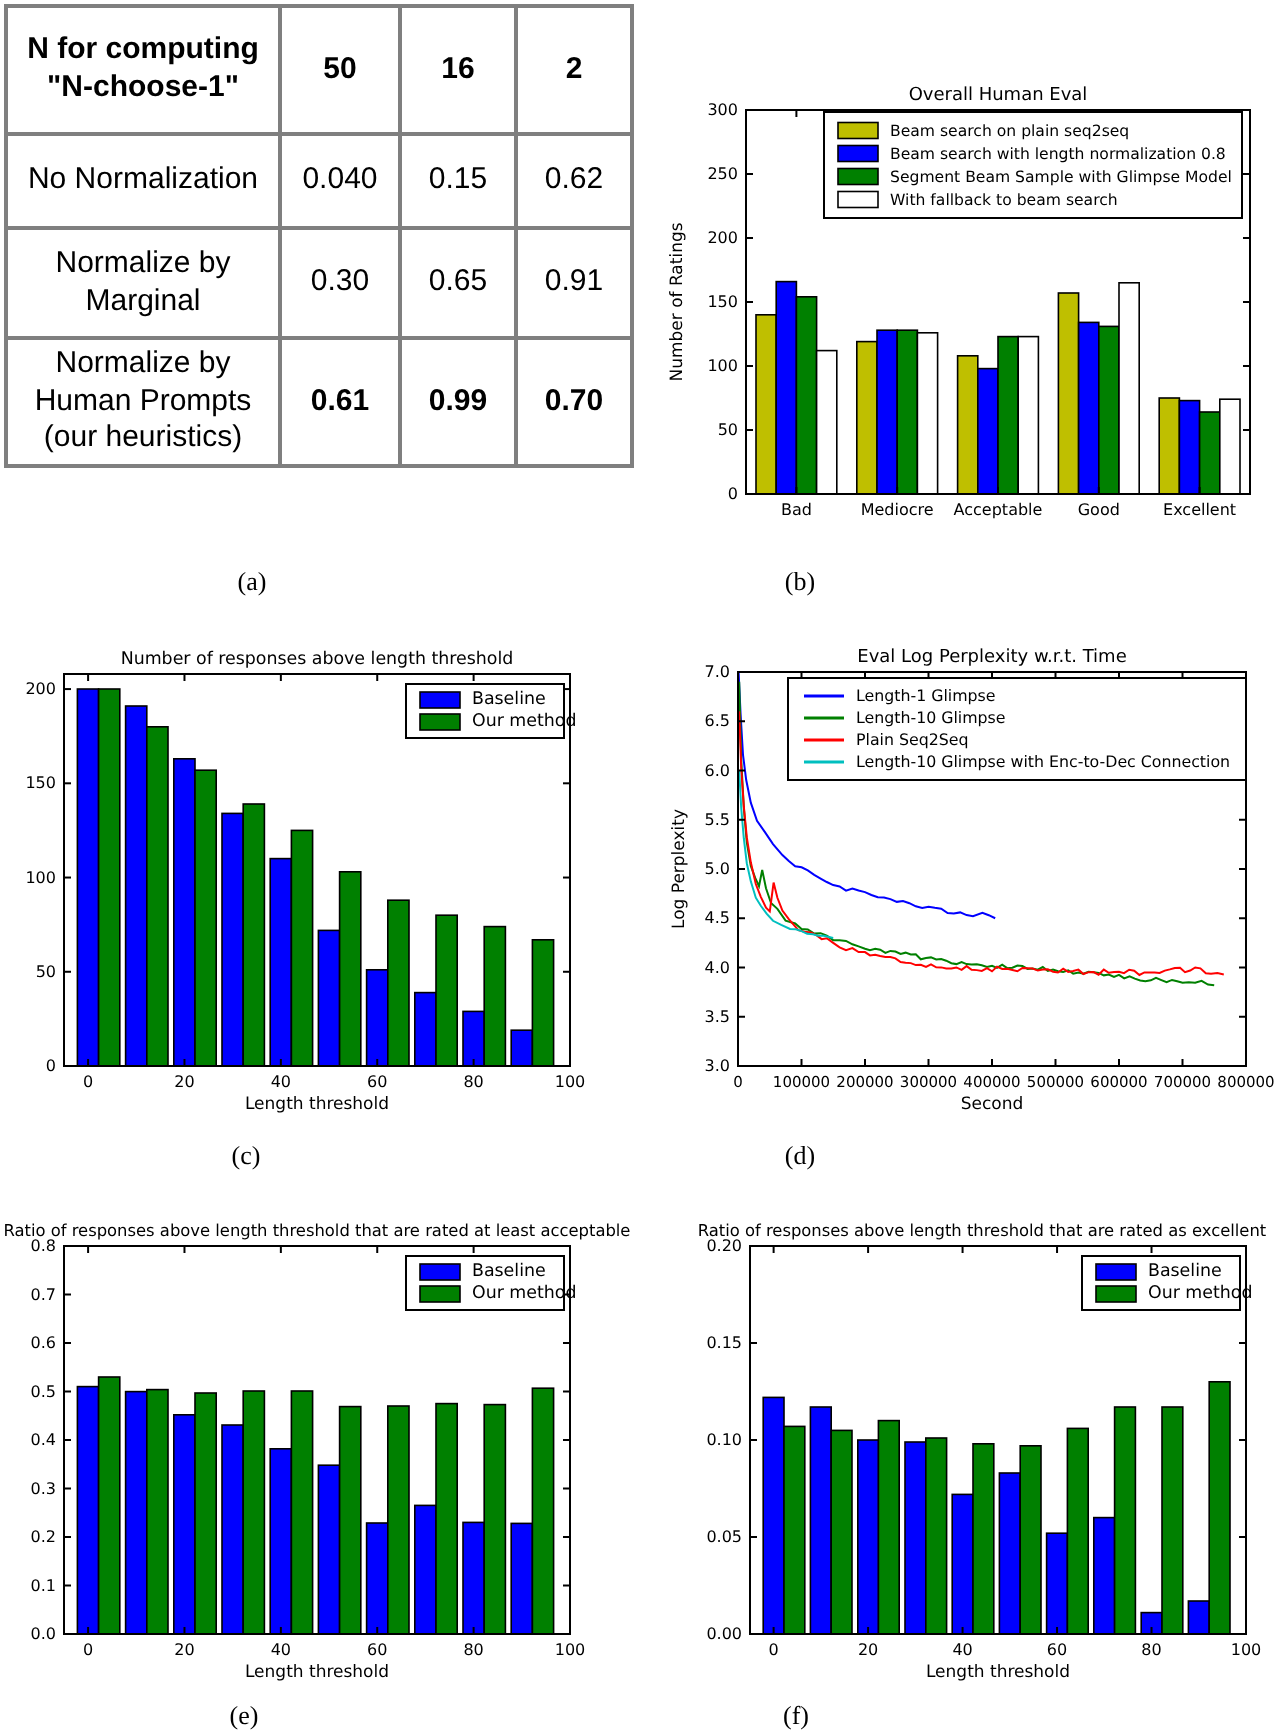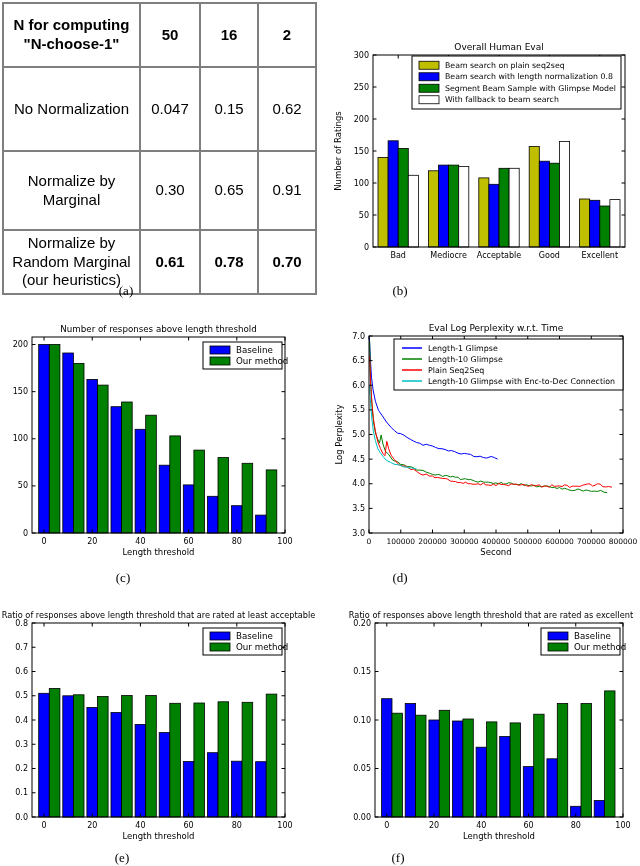--- a/index.html
+++ b/index.html
@@ -3,21 +3,21 @@
 <meta charset="utf-8">
 <style>
   html,body{margin:0;padding:0;}
   body{width:640px;height:866px;position:relative;background:#ffffff;overflow:hidden;
        font-family:"DejaVu Sans",sans-serif;}
   
   #tbl{position:absolute;left:2px;top:2px;border-collapse:collapse;table-layout:fixed;width:313px;}
   #tbl td,#tbl th{border:2px solid #7f7f7f;text-align:center;vertical-align:middle;
        font-family:"Liberation Sans",sans-serif;font-size:15px;color:#000;padding:2px 4px;line-height:1.25;}
   #tbl th{font-weight:bold;}
-  #tbl tr.r0{height:64px;} #tbl tr.r1{height:84px;} #tbl tr.r2{height:79px;} #tbl tr.r3{height:64px;}
+  #tbl tr.r0{height:64px;} #tbl tr.r1{height:47px;} #tbl tr.r2{height:55px;} #tbl tr.r3{height:64px;}
   #tbl tr.boldvals td.val{font-weight:bold;}
   
   .chart{position:absolute;}
   #ch1{left:330px;top:30px;} #ch2{left:0px;top:320px;} #ch3{left:330px;top:320px;}
   #ch4{left:0px;top:600px;}  #ch5{left:330px;top:600px;}
   svg{overflow:visible;display:block;}
   svg text{fill:#000;font-family:"DejaVu Sans",sans-serif;}
   
   .cap{position:absolute;transform:translateX(-50%);font-family:"Liberation Serif",serif;
        font-size:13px;color:#000;white-space:nowrap;}
@@ -37,34 +37,34 @@
   </colgroup>
   <tbody>
       <tr class="r0">
     <th>N for computing "N-choose-1"</th>
     <th>50</th>
     <th>16</th>
     <th>2</th>
   </tr>
   <tr class="r1">
     <td>No Normalization</td>
-    <td class="val">0.047</td>
+    <td class="val">0.040</td>
     <td class="val">0.15</td>
     <td class="val">0.62</td>
   </tr>
   <tr class="r2">
     <td>Normalize by Marginal</td>
     <td class="val">0.30</td>
     <td class="val">0.65</td>
     <td class="val">0.91</td>
   </tr>
   <tr class="r3 boldvals">
-    <td>Normalize by Random Marginal (our heuristics)</td>
+    <td>Normalize by Human Prompts (our heuristics)</td>
     <td class="val">0.61</td>
-    <td class="val">0.78</td>
+    <td class="val">0.99</td>
     <td class="val">0.70</td>
   </tr>
 </tbody>
   </table>
 
 <div id="ch1" class="chart">
     <svg width="310" height="252">
       <g>
         <g>
           <rect x="48.0" y="127.4" width="10.1" height="89.6" fill="#bfbf00" stroke="#000" stroke-width="0.8"></rect>

